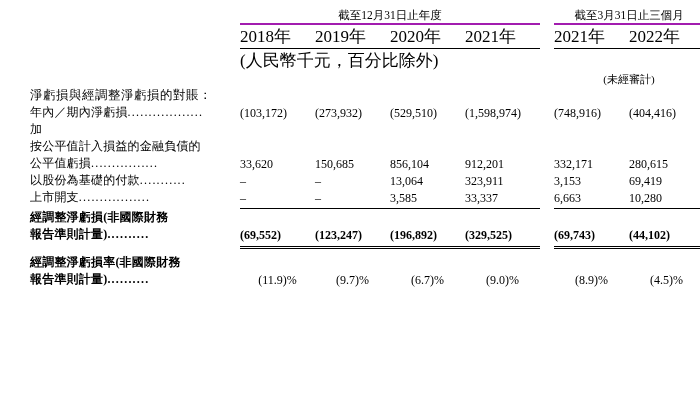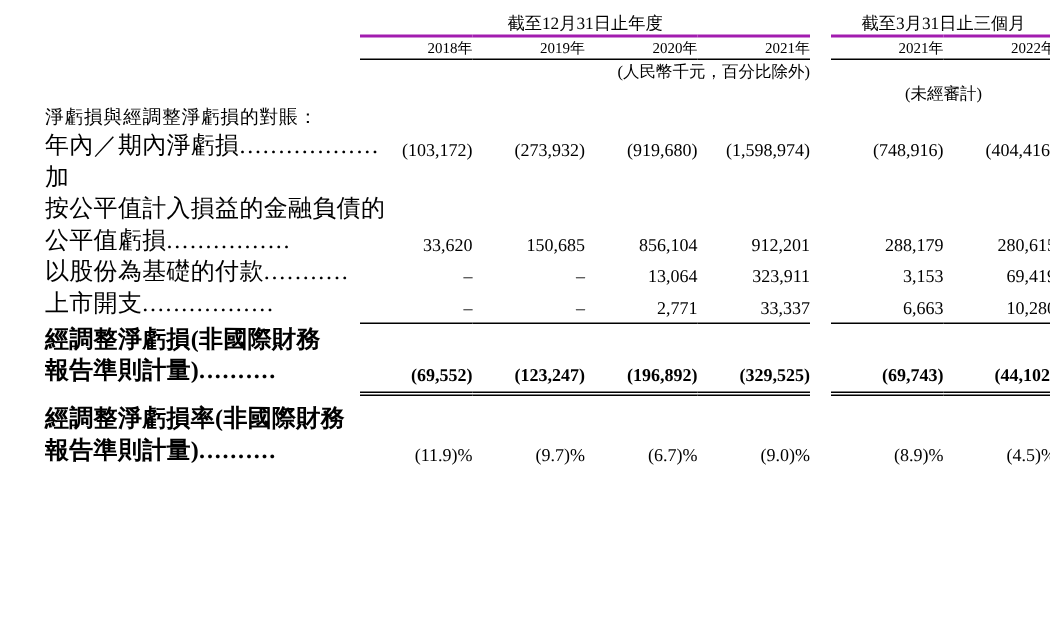--- a/index.html
+++ b/index.html
@@ -37,73 +37,72 @@
   .col-num { width: 75px; }
   .col-gap { width: 14px; }
 
   .hdr-group {
     text-align: center;
     font-size: 11.5px;
     padding-bottom: 2px;
     border-bottom: 2px solid #a21caf;
   }
   .hdr-year {
-    text-align: right;
-    font-size: 10px;
+    text-align: left;
+    font-size: 17px;
     padding-top: 3px;
     padding-bottom: 3px;
   }
   .hdr-year-row td {
     border-bottom: 1px solid #000;
   }
   .hdr-year-row td.nobord { border-bottom: none; }
   .hdr-unit {
-    text-align: right;
-    font-size: 11px;
+    text-align: left;
+    font-size: 17px;
     padding-top: 6px;
     padding-bottom: 4px;
   }
   .hdr-unit2 {
     text-align: center;
     font-size: 11px;
     padding-top: 4px;
     padding-bottom: 4px;
   }
 
   .row-title td {
     font-size: 12.5px;
     font-weight: bold;
     padding-top: 10px;
     padding-bottom: 4px;
     letter-spacing: 0.5px;
   }
   .lbl {
-    font-size: 16px;
+    font-size: 12px;
     white-space: nowrap;
     padding-top: 5px;
     padding-bottom: 5px;
     letter-spacing: 0.2px;
   }
   .lbl .dots {
     letter-spacing: 1.2px;
   }
   .indent1 { padding-left: 0px; }
   .indent2 { padding-left: 18px; margin-top: 45px; }
   .indent3 { padding-left: 18px; }
 
   .num {
-    text-align: right;
     font-size: 12px;
     white-space: nowrap;
     padding-top: 5px;
     padding-bottom: 5px;
     padding-right: 2px;
   }
   .num-pct {
-    text-align: right;
+    text-align: center;
     font-size: 12px;
     white-space: nowrap;
     padding-top: 5px;
     padding-bottom: 5px;
     padding-right: 2px;
   }
   .bold { font-weight: bold; margin-left: 46px; }
   .spacer-sm td { height: 5px; }
 
   .dbl-under td.dline {
@@ -167,21 +166,21 @@
     </tr>
 
     <tr class="row-title">
       <td colspan="8">淨虧損與經調整淨虧損的對賬：</td>
     </tr>
 
     <tr>
       <td class="lbl indent1"><span>年內／期內淨虧損</span><span class="dots">..................</span></td>
       <td class="num">(103,172)</td>
       <td class="num">(273,932)</td>
-      <td class="num">(919,680)</td>
+      <td class="num">(529,510)</td>
       <td class="num">(1,598,974)</td>
       <td></td>
       <td class="num">(748,916)</td>
       <td class="num">(404,416)</td>
     </tr>
 
     <tr>
       <td class="lbl indent1">加</td>
       <td class="num"></td>
       <td class="num"></td>
@@ -203,40 +202,40 @@
       <td class="num"></td>
     </tr>
 
     <tr>
       <td class="lbl indent3"><span>公平值虧損</span><span class="dots">................</span></td>
       <td class="num">33,620</td>
       <td class="num">150,685</td>
       <td class="num">856,104</td>
       <td class="num">912,201</td>
       <td></td>
-      <td class="num">288,179</td>
+      <td class="num">332,171</td>
       <td class="num">280,615</td>
     </tr>
 
     <tr>
       <td class="lbl indent3"><span>以股份為基礎的付款</span><span class="dots">...........</span></td>
       <td class="num">–</td>
       <td class="num">–</td>
       <td class="num">13,064</td>
       <td class="num">323,911</td>
       <td></td>
       <td class="num">3,153</td>
       <td class="num">69,419</td>
     </tr>
 
     <tr>
       <td class="lbl indent3"><span>上市開支</span><span class="dots">.................</span></td>
       <td class="num">–</td>
       <td class="num">–</td>
-      <td class="num">2,771</td>
+      <td class="num">3,585</td>
       <td class="num">33,337</td>
       <td></td>
       <td class="num">6,663</td>
       <td class="num">10,280</td>
     </tr>
 
     <tr class="sgl-under">
       <td></td>
       <td class="sline"></td>
       <td class="sline"></td>

